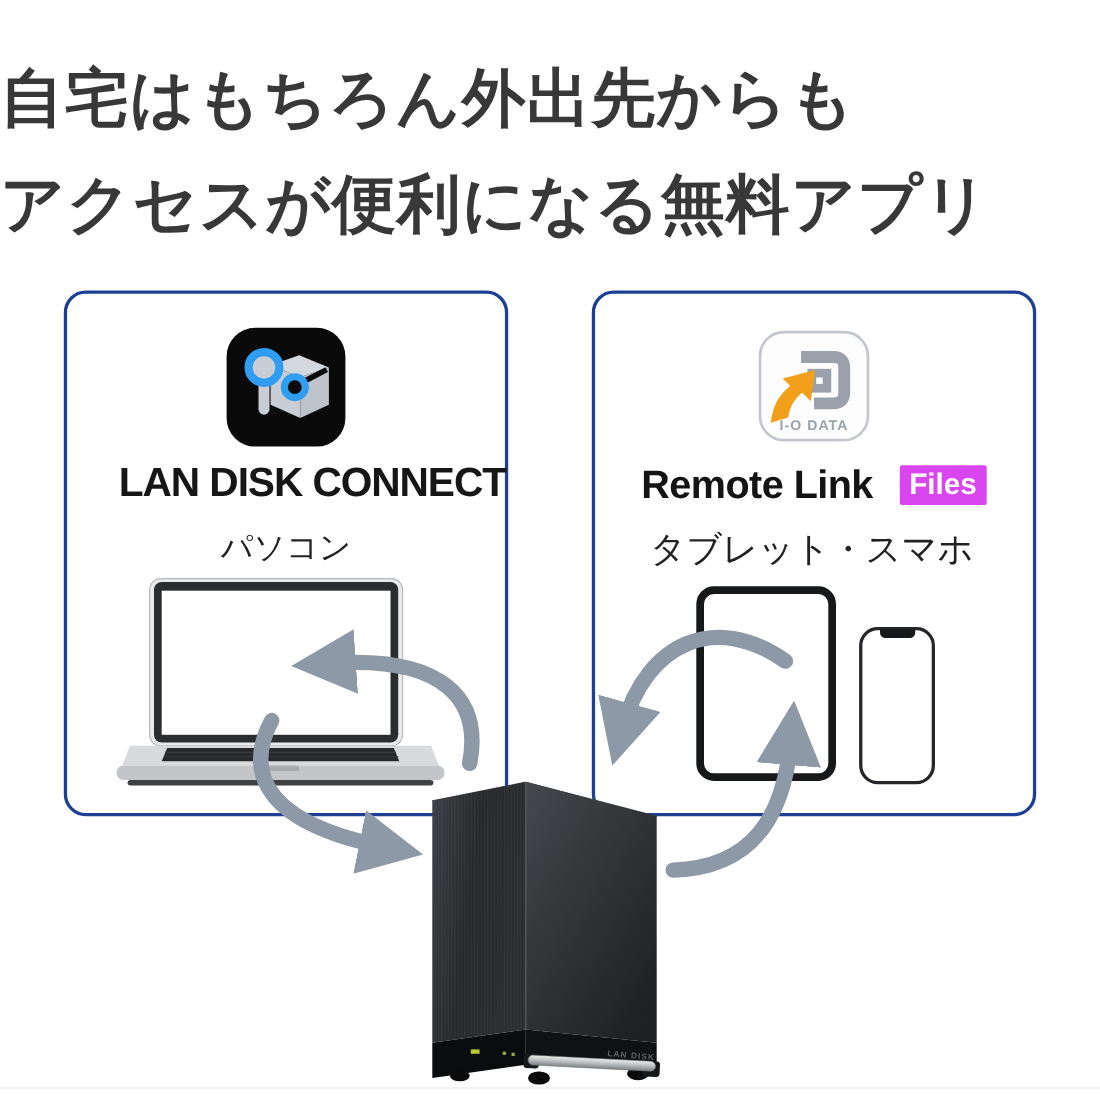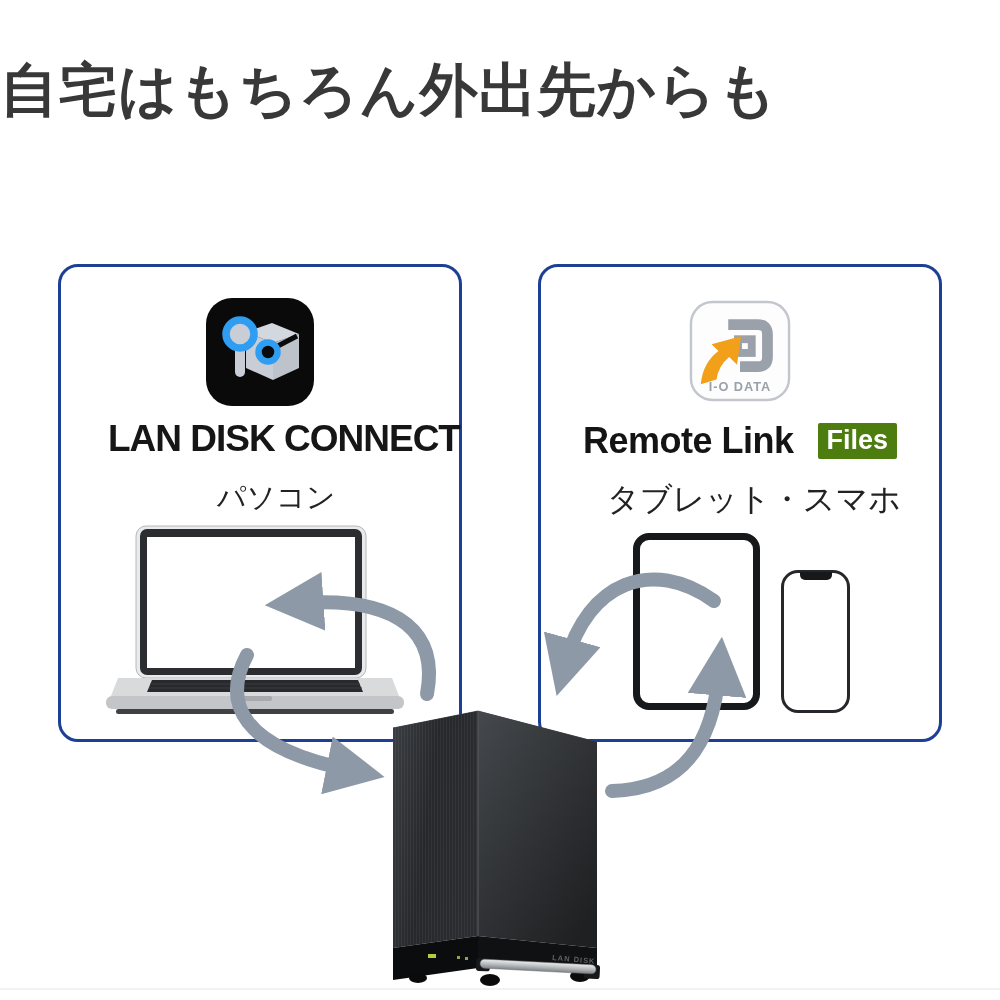--- a/index.html
+++ b/index.html
@@ -12,24 +12,24 @@
   .panel{position:absolute;top:264px;width:404px;height:478px;border:3px solid #1d3f94;
          border-radius:20px;background:#fff;box-sizing:border-box;}
   .panel-left{left:58px;}
   .panel-right{left:538px;}
   .app-icon{position:absolute;}
   .app-name{position:absolute;width:404px;text-align:center;color:#161616;font-weight:700;margin-left:24px;}
   .pc-app-name{left:58px;top:418px;font-size:37px;letter-spacing:-1px;}
   .mobile-app-line{left:538px;top:420px;width:404px;position:absolute;display:flex;
                    justify-content:center;align-items:center;gap:24px;}
   .mobile-app-name{font-size:36px;font-weight:700;color:#141414;letter-spacing:-0.5px;}
-  .files-badge{background:#4d7c0f;color:#ffffff;font-size:27px;font-weight:700;
+  .files-badge{background:#d946ef;color:#ffffff;font-size:27px;font-weight:700;
                padding:3px 9px 4px;border-radius:2px;line-height:1.1;}
   .device-label{position:absolute;width:404px;text-align:center;top:478px;
-                font-size:29px;color:#222;padding-left:16px;}
+                font-size:29px;color:#222;}
   .device-label-left{left:58px;}
   .device-label-right{left:536px;font-size:32px;}
   
   .laptop-svg{position:absolute;left:100px;top:520px;}
   .tablet{position:absolute;left:633px;top:533px;width:113px;height:163px;background:#fff;
           border:7px solid #17181a;border-radius:16px;}
   .phone{position:absolute;left:781px;top:570px;width:63px;height:137px;background:#fff;
          border:3px solid #26272a;border-radius:17px;}
   .phone-notch{position:absolute;left:50%;top:-1px;transform:translateX(-50%);
                width:32px;height:8px;background:#17181a;border-radius:0 0 5px 5px;}
@@ -37,20 +37,21 @@
   .nas-svg{position:absolute;left:380px;top:700px;}
   .bottom-divider{position:absolute;left:0;top:988px;width:1000px;height:2px;background:#f2f2f4;}
 </style>
 </head>
 <body>
 
 <div class="stage">
 
   <div class="headline">
     <div>自宅はもちろん外出先からも</div>
+    <div>アクセスが便利になる無料アプリ</div>
   </div>
 
   <div class="panel panel-left"></div>
 
   <div class="panel panel-right"></div>
 
   <svg class="app-icon" style="left:204px;top:296px" width="112" height="112" viewBox="0 0 112 112">
     <rect x="2" y="2" width="108" height="108" rx="26" fill="#0a0a0b"></rect>
     <polygon points="42,36 68,27 95,38 69,47" fill="#d3d7de"></polygon>
     <polygon points="42,36 69,47 69,84 42,72" fill="#c9cdd5"></polygon>

